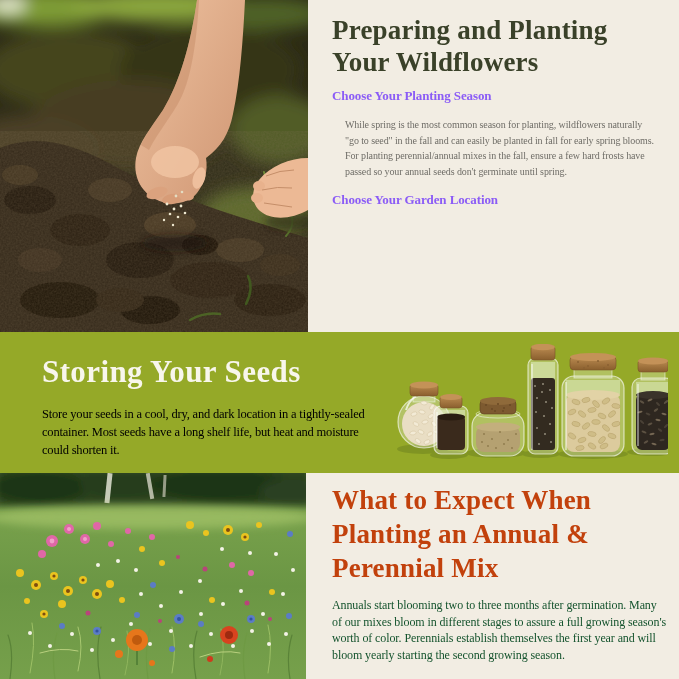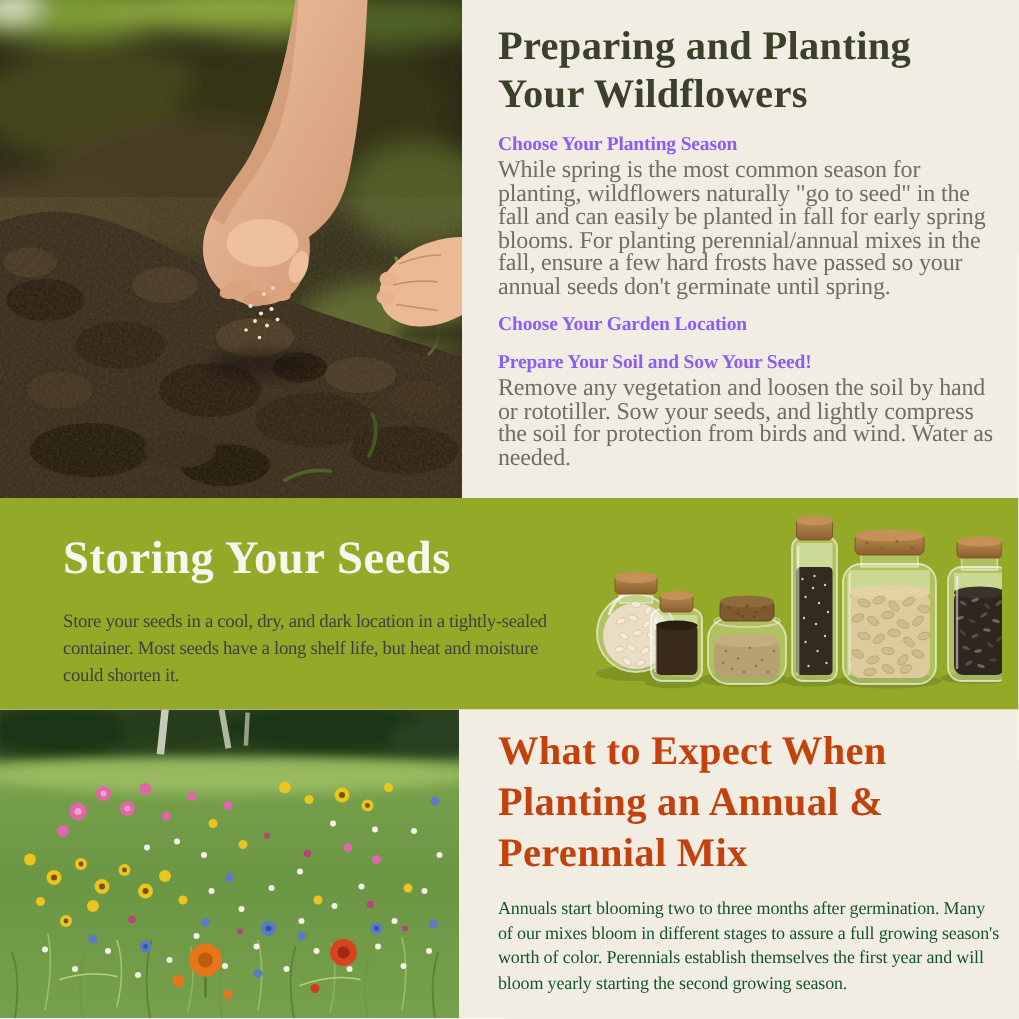--- a/index.html
+++ b/index.html
@@ -9,24 +9,24 @@
   #sec-top{top:0;height:332px;background:#f2ede3;}
   #sec-band{top:332px;height:141px;background:#95a928;padding-left:11px;}
   #sec-bottom{top:473px;height:206px;background:#f2ede3;}
   .photo{position:absolute;top:0;left:0;overflow:hidden;}
   .photo svg{display:block;}
   .top-content{position:absolute;left:332px;top:8px;width:336px;}
   .main-heading{margin:6px 0 10px;font-size:27px;line-height:32px;font-weight:bold;
                 color:#3a4129;letter-spacing:0.2px;white-space:pre-line;}
   .sub-block{margin:0 0 9px;}
   .sub-heading{margin:0 0 2px;font-size:13px;font-weight:bold;color:#8b5cf6;letter-spacing:-0.1px;}
-  .body-text{margin:0;font-size:16px;line-height:15.5px;color:#6f6d67;letter-spacing:-0.1px;}
+  .body-text{margin:13px;font-size:10px;line-height:15.5px;color:#6f6d67;letter-spacing:-0.1px;}
   .band-text{position:absolute;left:42px;top:22px;width:344px;}
   .band-heading{margin:0 0 15px;font-size:31px;font-weight:bold;color:#f8f6ec;letter-spacing:0.4px;}
-  .band-body{margin:0;font-size:12.5px;line-height:18px;color:#404040;letter-spacing:-0.2px;}
+  .band-body{margin:0;font-size:12.5px;line-height:18px;color:#000000;letter-spacing:-0.2px;}
   .jars-photo{position:absolute;right:22px;top:12px;}
   .bottom-content{position:absolute;left:332px;top:4px;width:336px;}
   .bottom-heading{margin:6px 0 0;font-size:27px;line-height:34px;font-weight:bold;
                   color:#c2410c;letter-spacing:0.2px;white-space:pre-line;}
   .bottom-body{margin:12px 0 0;font-size:12px;line-height:16.5px;color:#14532d;letter-spacing:-0.1px;}
 </style>
 </head>
 <body>
 
 <div class="page">
@@ -127,24 +127,20 @@
     <div class="top-content">
       <h1 class="main-heading">Preparing and Planting
 Your Wildflowers</h1>
       <div class="sub-block">
         <h3 class="sub-heading">Choose Your Planting Season</h3>
         <p class="body-text">While spring is the most common season for planting, wildflowers naturally "go to seed" in the fall and can easily be planted in fall for early spring blooms. For planting perennial/annual mixes in the fall, ensure a few hard frosts have passed so your annual seeds don't germinate until spring.</p>
       </div>
       <div class="sub-block">
         <h3 class="sub-heading">Choose Your Garden Location</h3>
       </div>
-      <div class="sub-block">
-        <h3 class="sub-heading">Prepare Your Soil and Sow Your Seed!</h3>
-        <p class="body-text">Remove any vegetation and loosen the soil by hand or rototiller. Sow your seeds, and lightly compress the soil for protection from birds and wind. Water as needed.</p>
-      </div>
     </div>
   </section>
 
   <section id="sec-band">
     <div class="band-text">
       <h2 class="band-heading">Storing Your Seeds</h2>
       <p class="band-body">Store your seeds in a cool, dry, and dark location in a tightly-sealed container. Most seeds have a long shelf life, but heat and moisture could shorten it.</p>
     </div>
     <div class="jars-photo">
       <svg width="272" height="116" viewBox="0 0 272 116">

